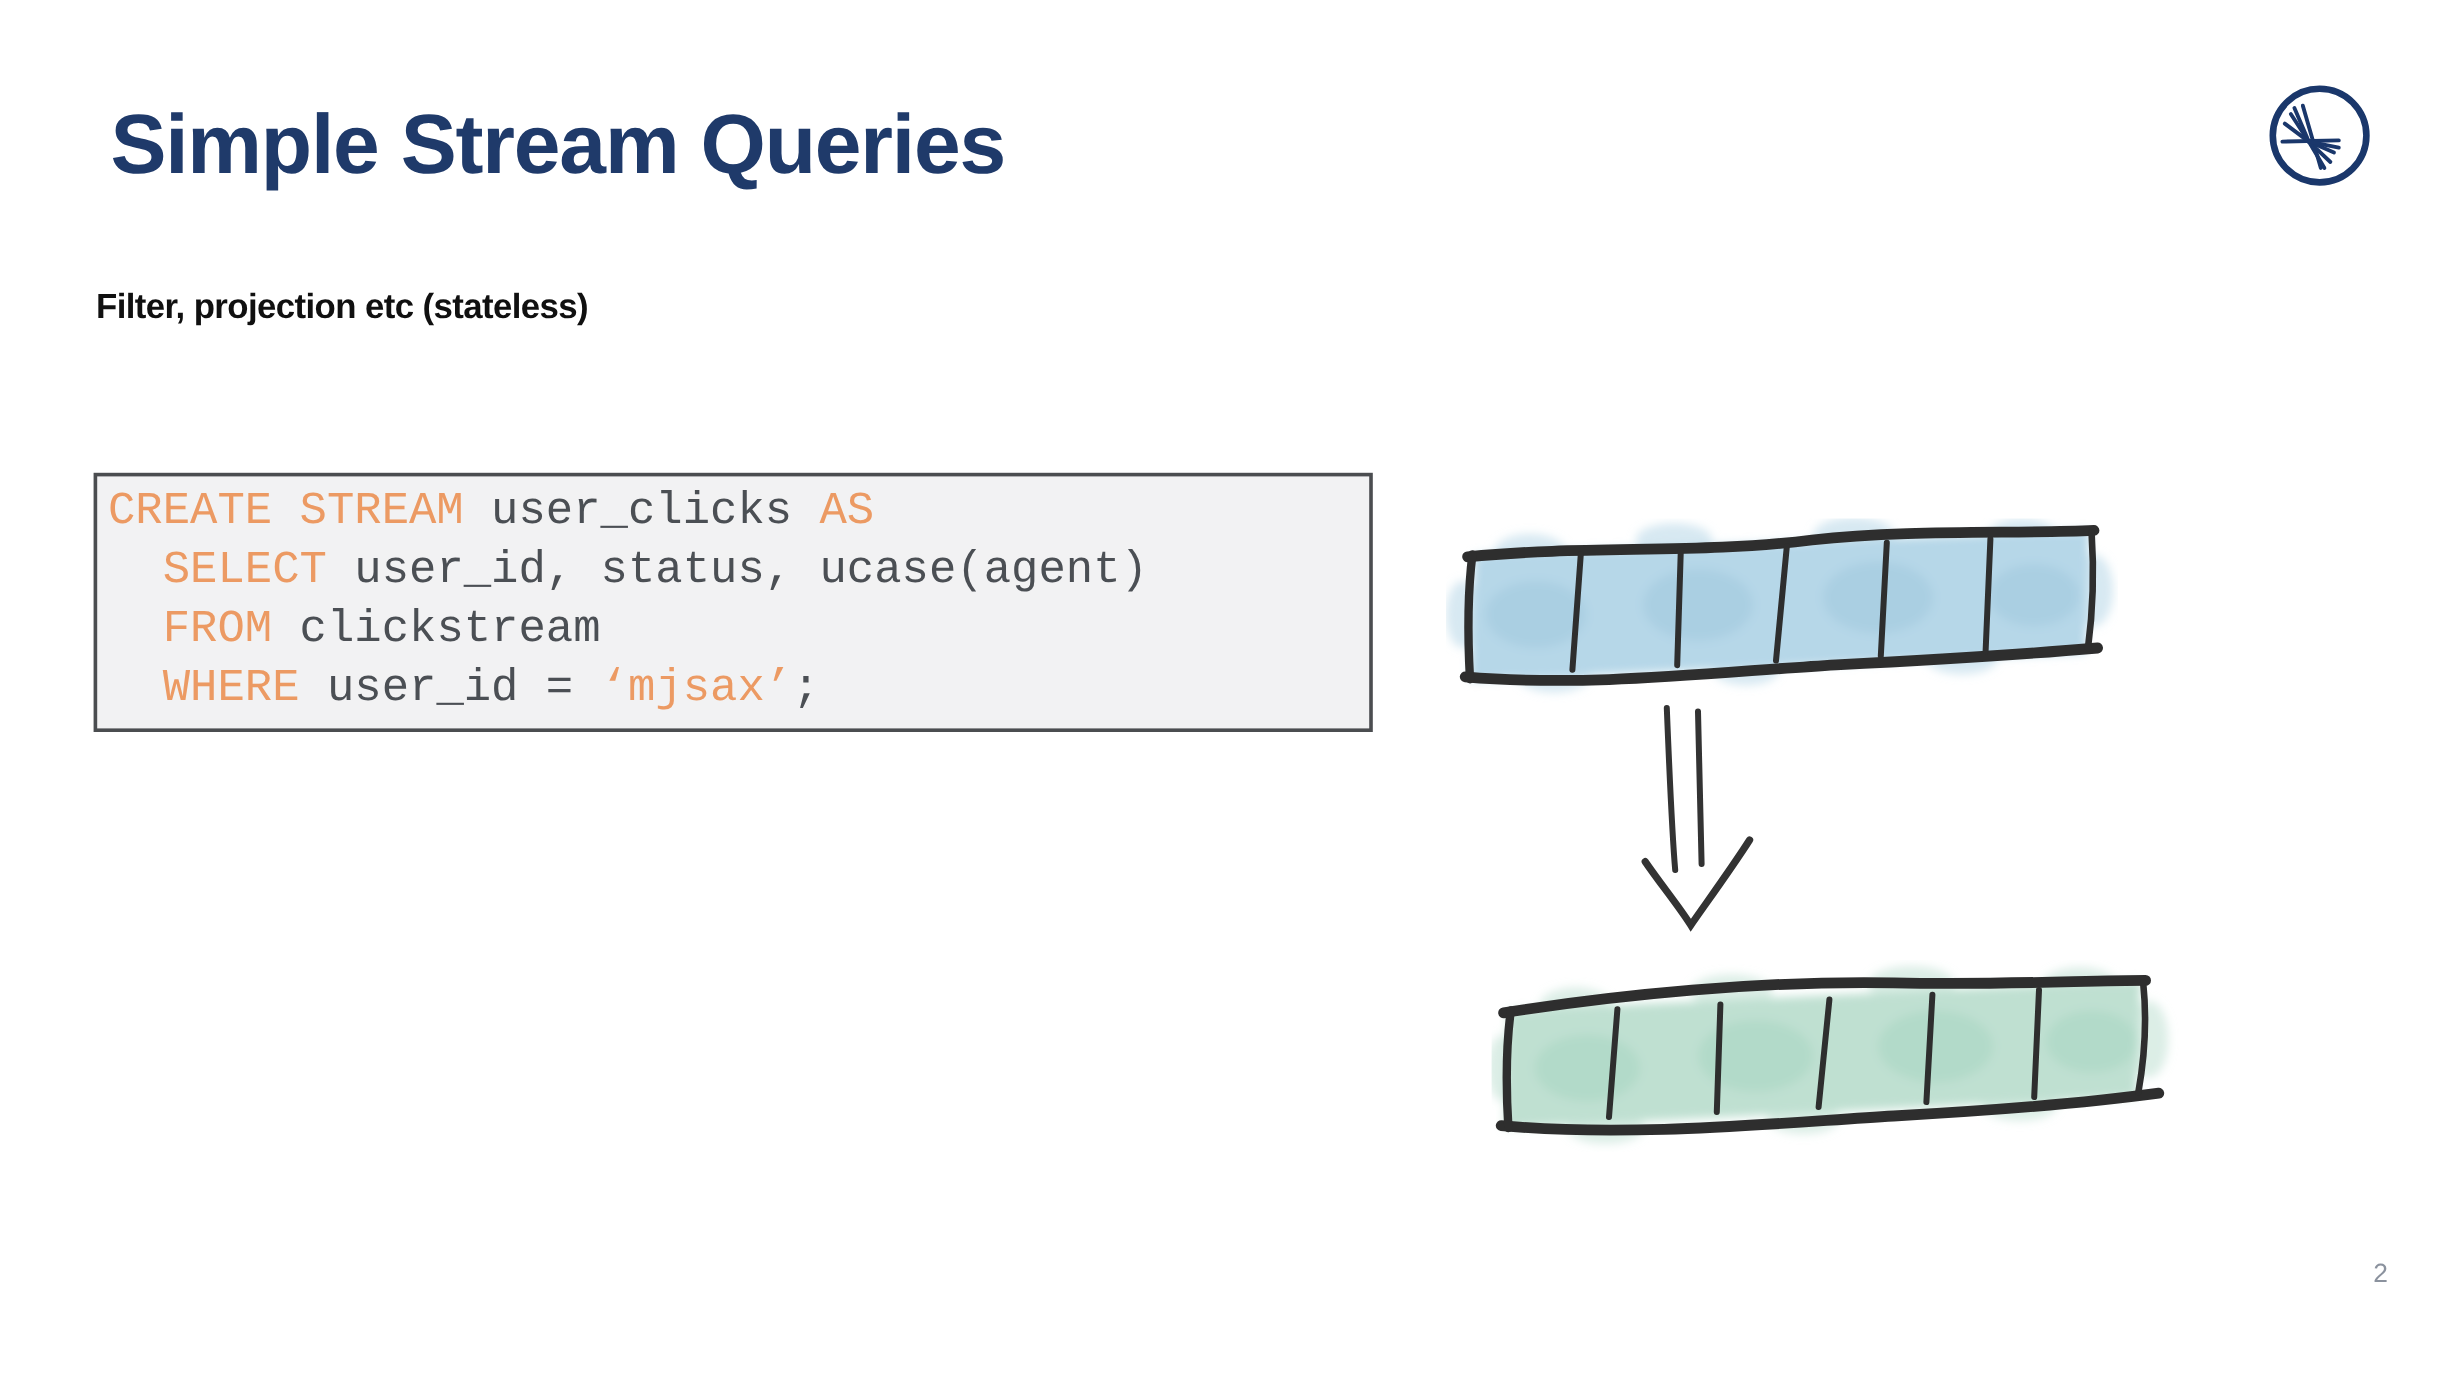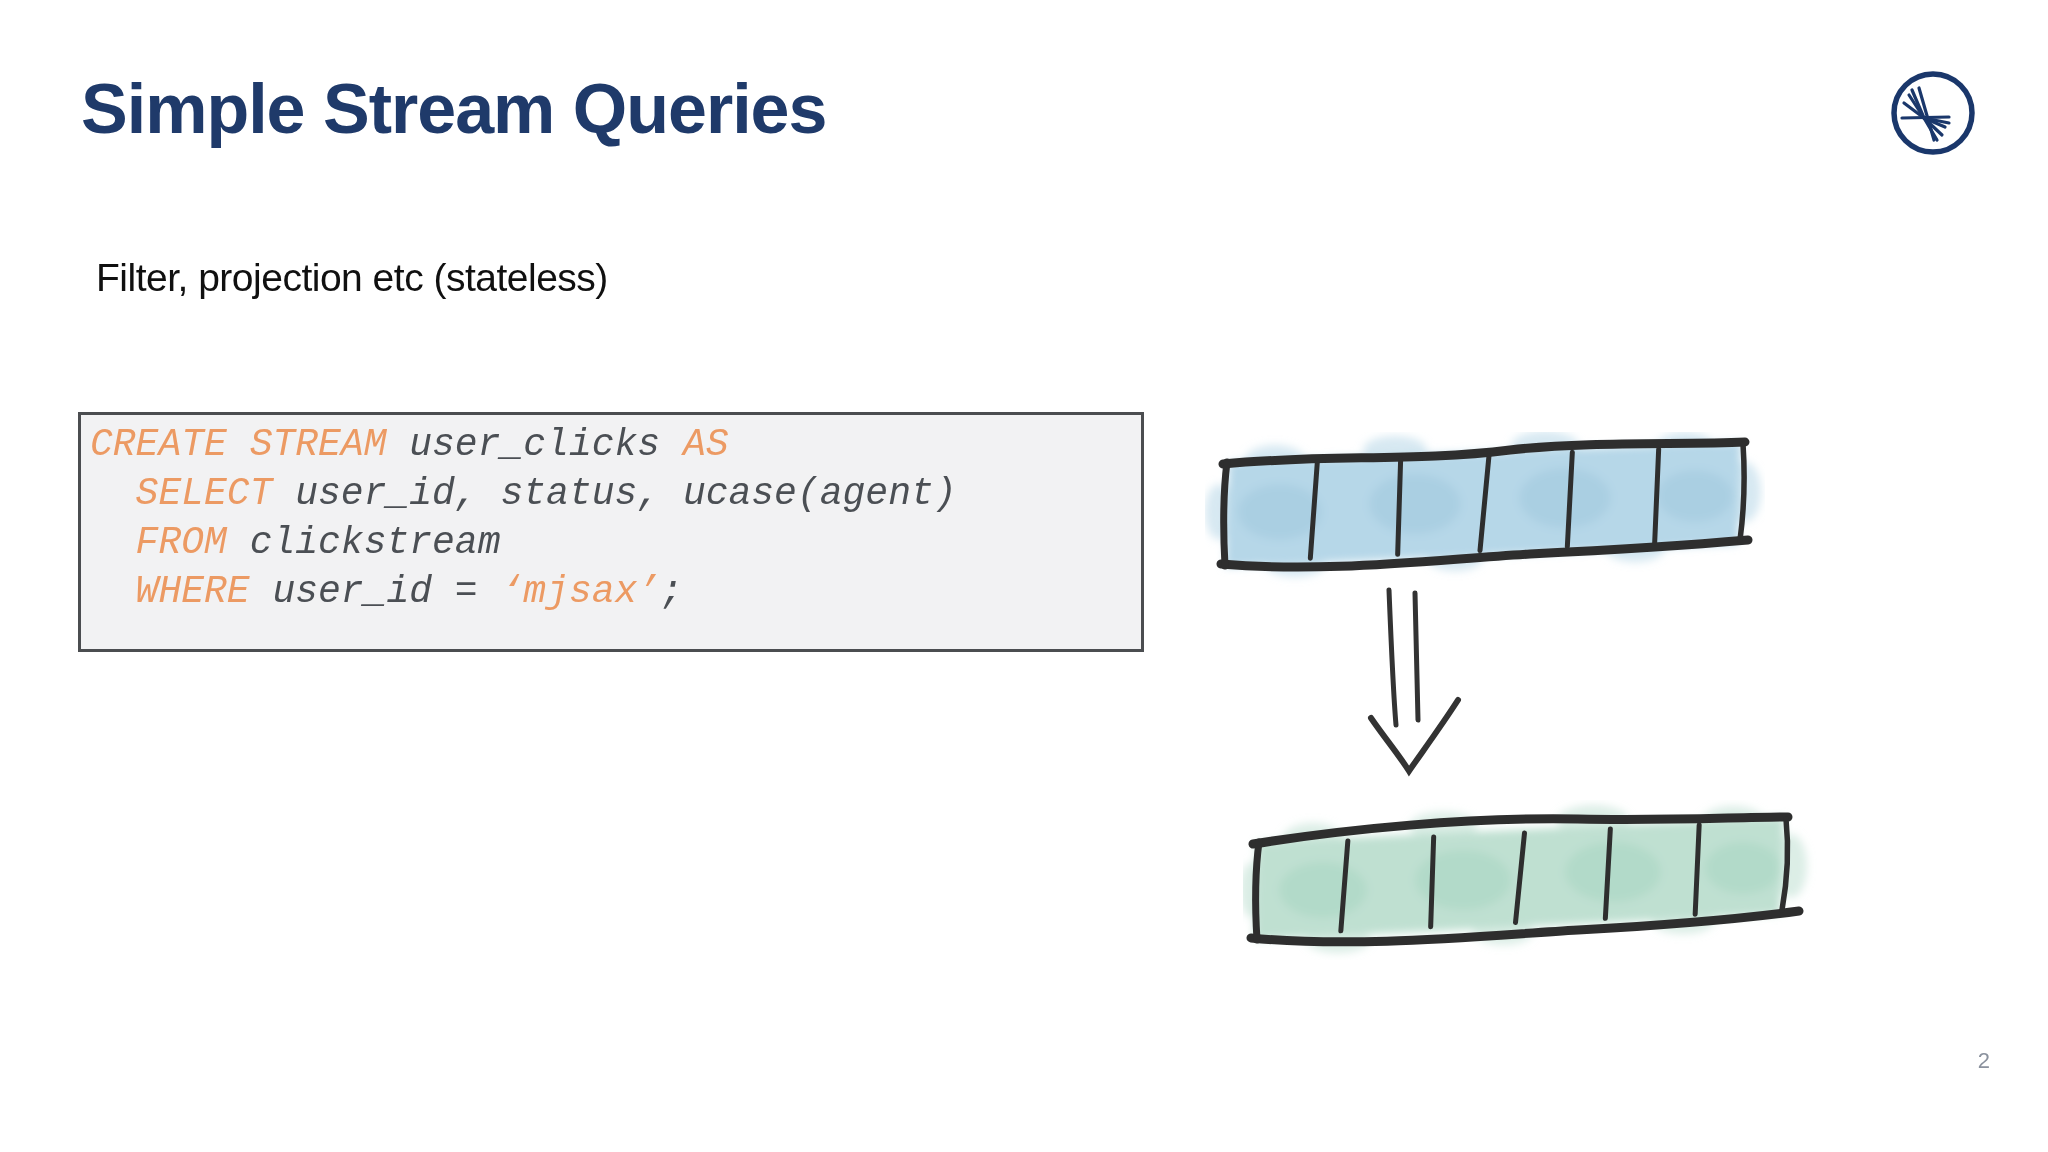--- a/index.html
+++ b/index.html
@@ -16,39 +16,38 @@
     --bg:#ffffff;
   }
   html,body{margin:0;padding:0;}
   body{
     width:2048px;height:1152px;position:relative;overflow:hidden;
     background:var(--bg);
     font-family:"Liberation Sans", sans-serif;
   }
   .slide{position:absolute;inset:0;}
   .title{
-    position:absolute;left:80px;top:72px;margin:1px;
+    position:absolute;left:80px;top:72px;margin:12px;
     font-size:70px;line-height:1.05;font-weight:bold;letter-spacing:-1px;
     color:var(--title-color);
   }
   .subtitle{
-    position:absolute;left:80px;top:240px;margin:16px;
-    font-size:39px;font-weight:normal;letter-spacing:-0.5px;
+    position:absolute;left:80px;top:240px;margin:0;
+    font-size:29px;font-weight:bold;letter-spacing:-0.5px;
     color:var(--subtitle-color);
   }
   .logo{position:absolute;left:1886px;top:66px;width:94px;height:94px;}
   .logo circle{fill:none;stroke:var(--logo-color);stroke-width:5.5;}
   .logo path{fill:none;stroke:var(--logo-color);stroke-width:3.2;stroke-linecap:round;}
   .code-box{
-    position:absolute;left:78px;top:412px;width:1066px;height:240px;
+    position:absolute;left:78px;top:394px;width:1066px;height:216px;
     box-sizing:border-box;
     background:var(--code-bg);
     border:3px solid var(--code-border);
     padding:5px 10px 0 9px;
-    font-style:italic;
   }
   .code-box .code{
     margin:0;font-family:"Liberation Mono","DejaVu Sans Mono",monospace;
     font-size:38px;line-height:49px;color:var(--code-text);
   }
   .code-line{white-space:pre;}
   .tok-keyword{color:var(--keyword-color);}
   .tok-string{color:var(--string-color);}
   .tok-plain{color:var(--code-text);}
   .figure{position:absolute;}

